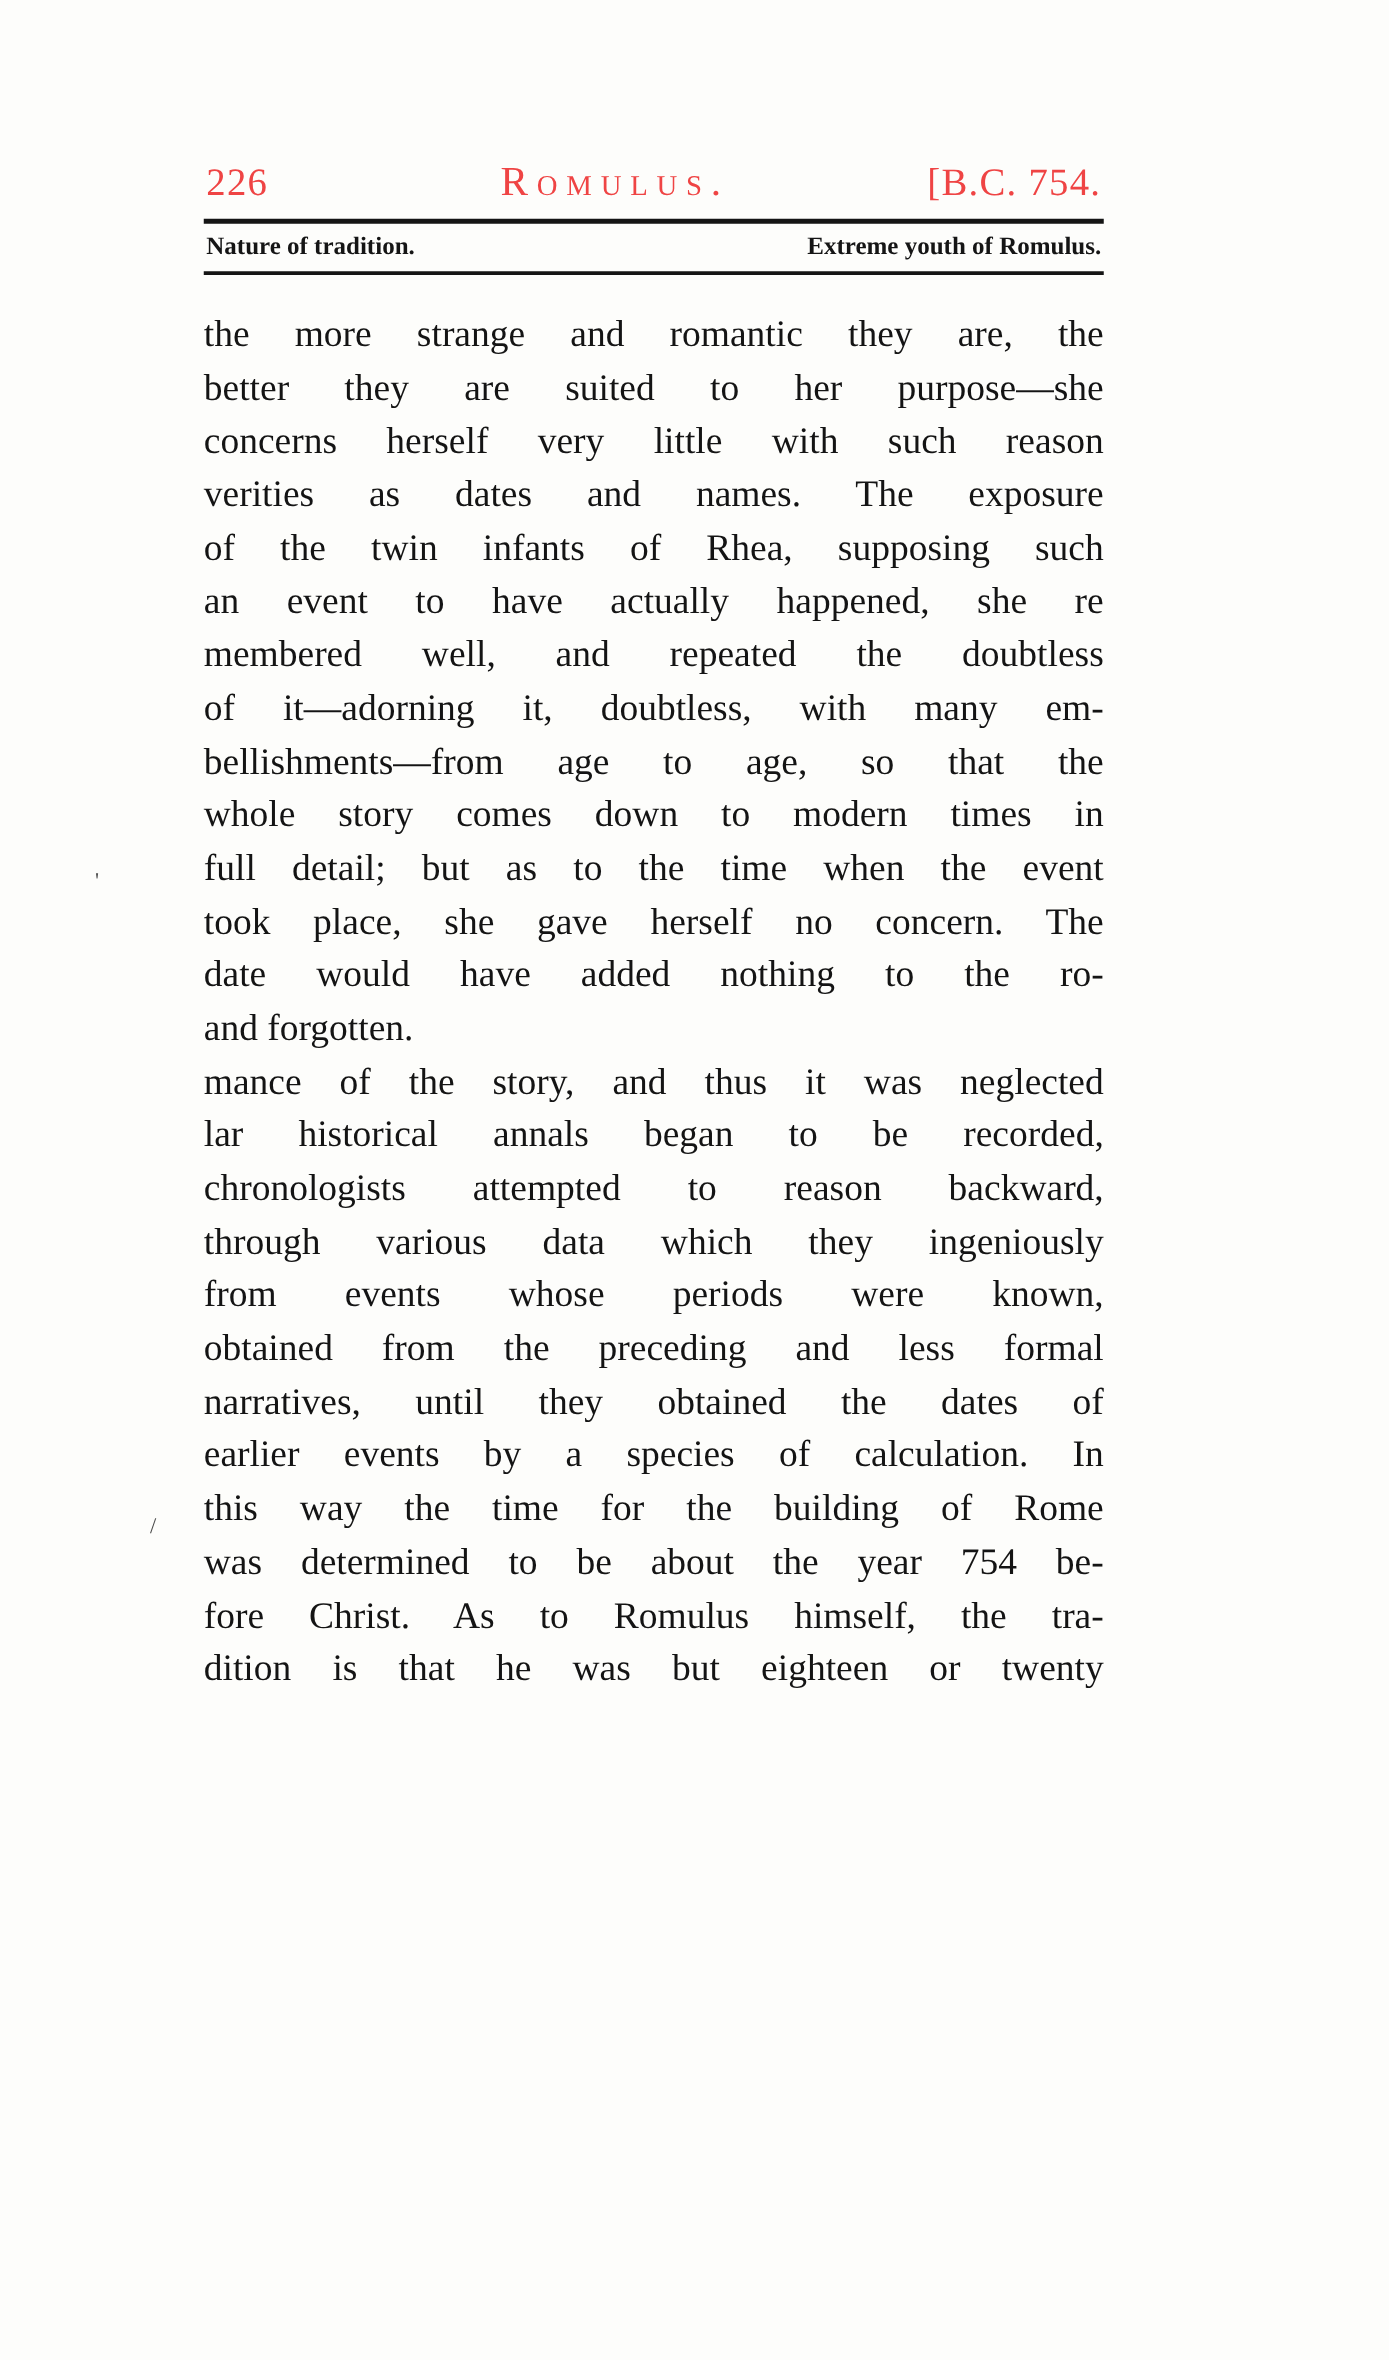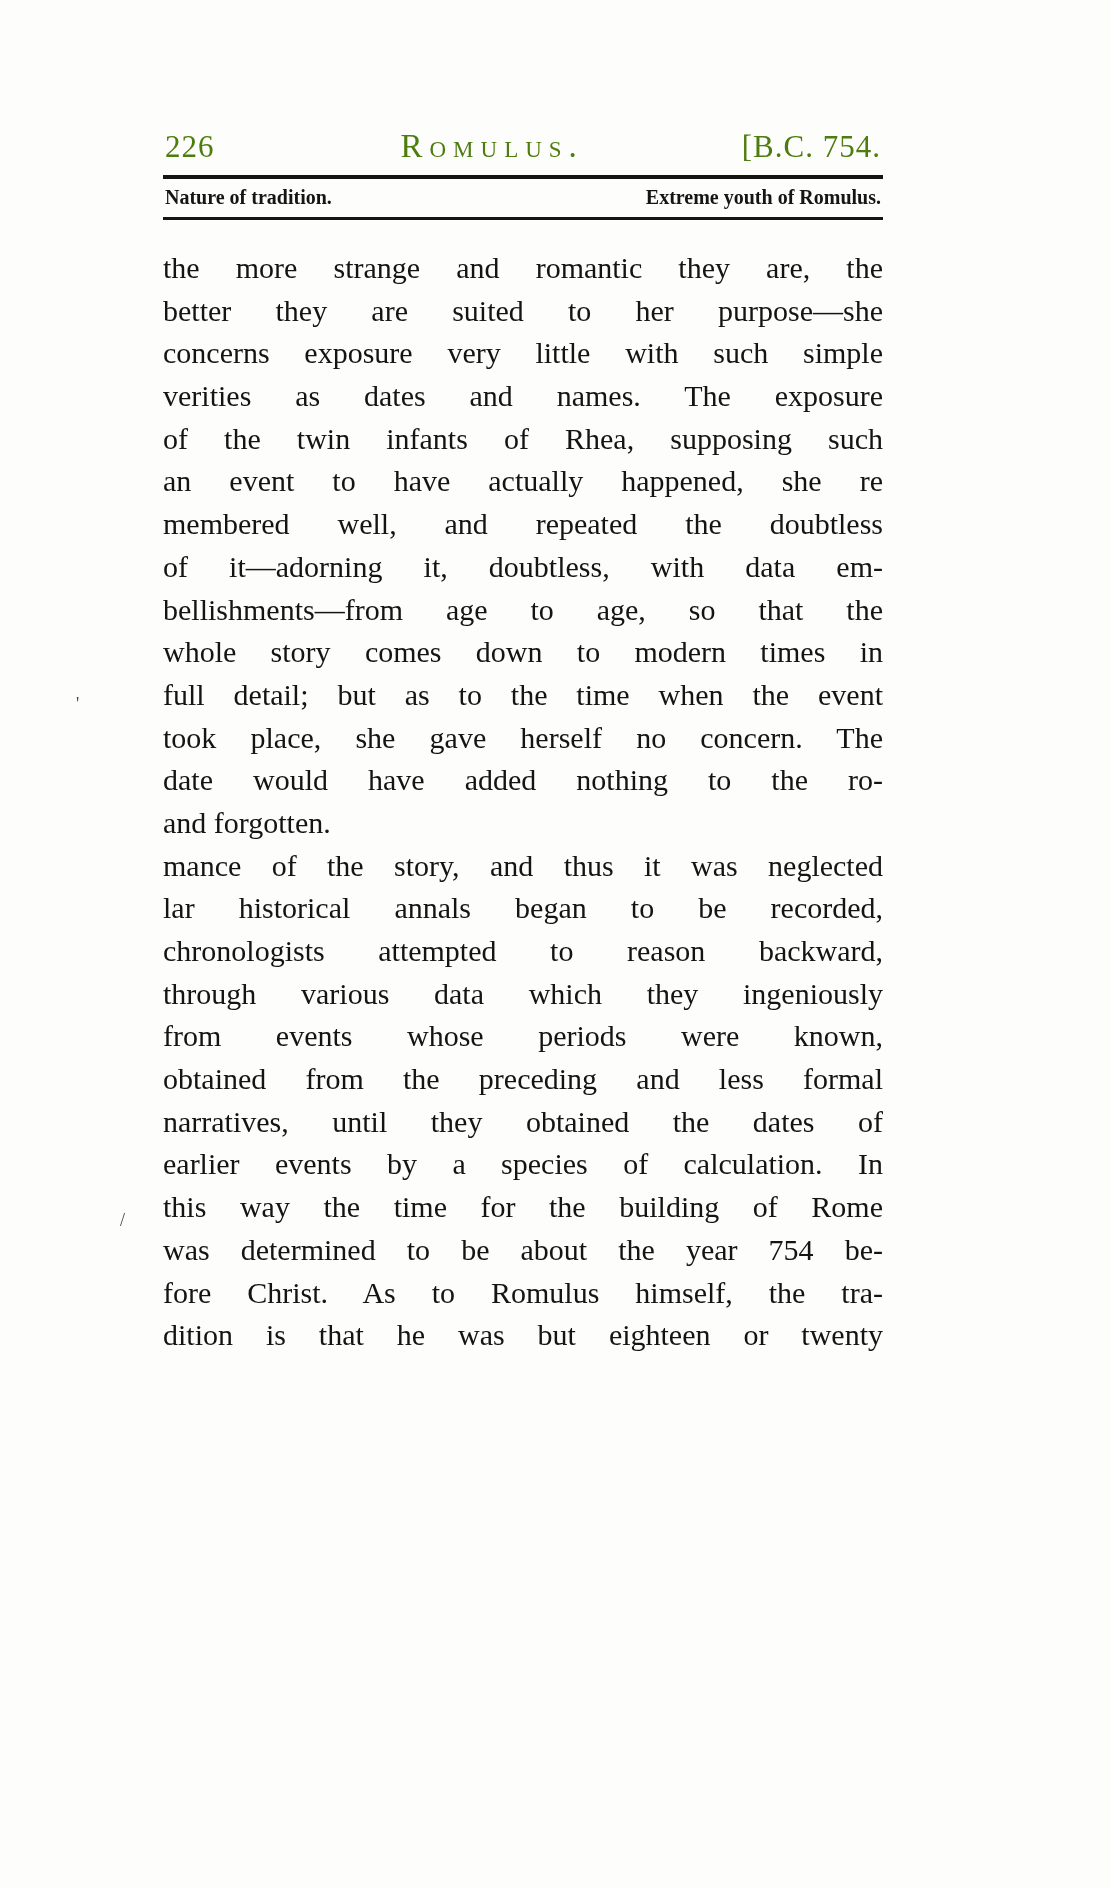--- a/index.html
+++ b/index.html
@@ -21,21 +21,21 @@
     left: 163px;
     top: 128px;
     width: 720px;
   }
   
   .running-head {
     display: flex;
     justify-content: space-between;
     align-items: baseline;
     font-size: 31px;
-    color: #4d7c0f;
+    color: #ef4444;
     padding: 0 2px;
     text-align: right;
   }
   .page-number {
     letter-spacing: 1px;
   }
   .head-title {
     font-variant: small-caps;
     letter-spacing: 7px;
     font-size: 33px;
@@ -114,26 +114,26 @@
     <div class="subheads">
       <span>Nature of tradition.</span>
       <span>Extreme youth of Romulus.</span>
     </div>
 
     <hr class="rule-mid">
 
     <div class="body-text">
         <div class="text-line">the more strange and romantic they are, the</div>
         <div class="text-line">better they are suited to her purpose—she</div>
-        <div class="text-line">concerns exposure very little with such simple</div>
+        <div class="text-line">concerns herself very little with such reason</div>
         <div class="text-line">verities as dates and names.  The exposure</div>
         <div class="text-line">of the twin infants of Rhea, supposing such</div>
         <div class="text-line">an event to have actually happened, she re</div>
         <div class="text-line">membered well, and repeated the doubtless</div>
-        <div class="text-line">of it—adorning it, doubtless, with data em-</div>
+        <div class="text-line">of it—adorning it, doubtless, with many em-</div>
         <div class="text-line">bellishments—from age to age, so that the</div>
         <div class="text-line">whole story comes down to modern times in</div>
         <div class="text-line">full detail; but as to the time when the event</div>
         <div class="text-line">took place, she gave herself no concern.  The</div>
         <div class="text-line">date would have added nothing to the ro-</div>
         <div class="text-line no-justify">and forgotten.</div>
         <div class="text-line">mance of the story, and thus it was neglected</div>
         <div class="text-line">lar historical annals began to be recorded,</div>
         <div class="text-line">chronologists attempted to reason backward,</div>
         <div class="text-line">through various data which they ingeniously</div>

